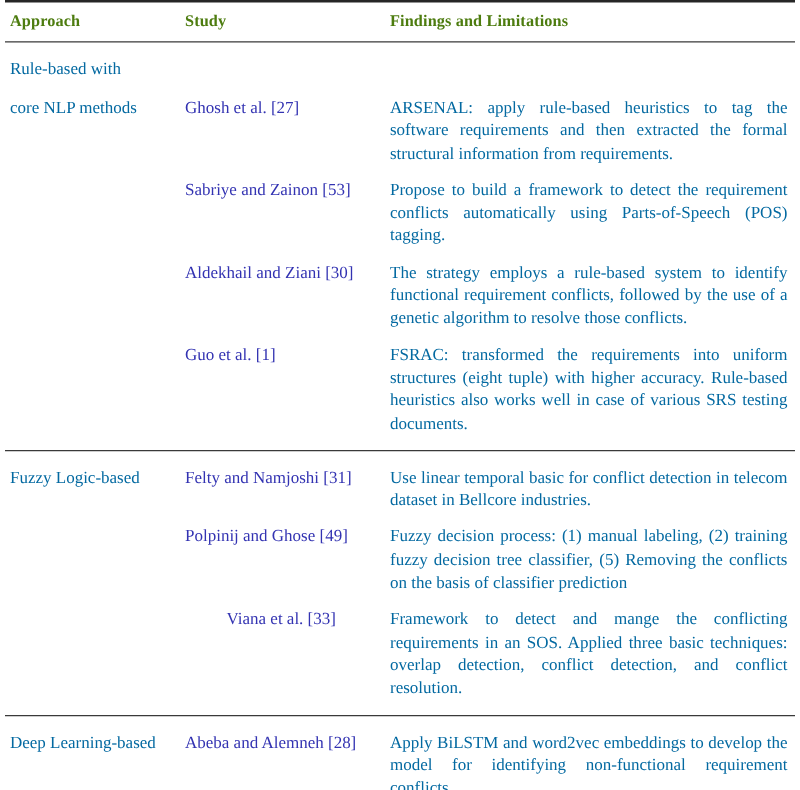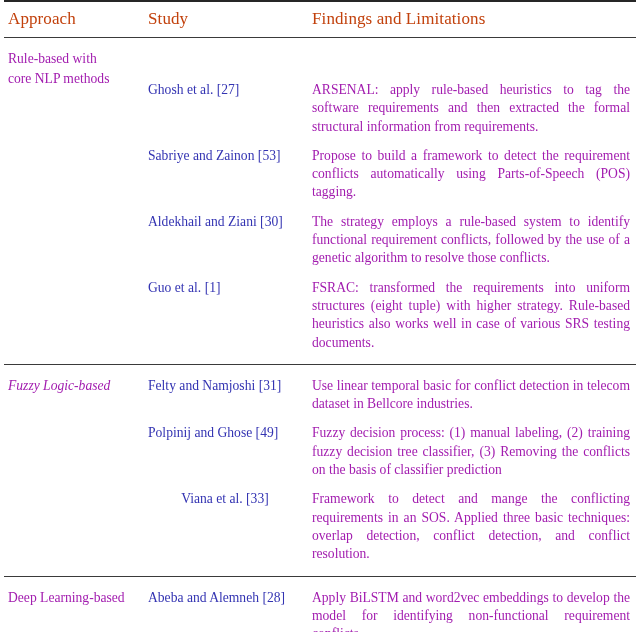--- a/index.html
+++ b/index.html
@@ -41,52 +41,52 @@
   }
   .rule-mid td {
     border-top: 1.3px solid #3a3a3a;
     padding: 0;
     height: 0;
     line-height: 0;
     font-size: 0;
   }
 
   thead th {
-    font-weight: normal;
-    font-size: 17px;
+    font-weight: bold;
+    font-size: 13px;
     text-align: left;
     padding: 7px 6px 8px 4px;
     letter-spacing: 0.1px;
     vertical-align: bottom;
-    color: #c2410c;
+    color: #4d7c0f;
   }
 
   tbody td {
     font-size: 13.6px;
     line-height: 18.3px;
     vertical-align: top;
     padding: 0 6px 0 4px;
-    color: #a21caf;
+    color: #0369a1;
   }
 
   td.approach {
     white-space: nowrap;
   }
   td.study {
     color: #3333b2;
     white-space: nowrap;
   }
   td.findings {
     text-align: justify;
     text-justify: inter-word;
     hyphens: manual;
   }
 
   .approach-two-line .l1 { display: block; }
-  .approach-two-line .l2 { display: block; margin-top: 2px; }
+  .approach-two-line .l2 { display: block; margin-top: 13px; }
 </style>
 </head>
 <body>
 
 <div class="page">
   <table class="tbl">
     <colgroup>
       <col class="c-approach">
       <col class="c-study">
       <col class="c-findings">
@@ -116,33 +116,33 @@
         <tr>
           <td class="study" style="padding-top: 11px; padding-bottom: 0px;">Sabriye and Zainon [53]</td>
           <td class="findings" style="padding-top: 11px; padding-bottom: 0px;">Propose to build a framework to detect the requirement conflicts automatically using Parts-of-Speech (POS) tagging.</td>
         </tr>
         <tr>
           <td class="study" style="padding-top: 11px; padding-bottom: 0px;">Aldekhail and Ziani [30]</td>
           <td class="findings" style="padding-top: 11px; padding-bottom: 0px;">The strategy employs a rule-based system to identify functional requirement conflicts, followed by the use of a genetic algorithm to resolve those conflicts.</td>
         </tr>
         <tr>
           <td class="study" style="padding-top: 11px; padding-bottom: 12px;">Guo et al. [1]</td>
-          <td class="findings" style="padding-top: 11px; padding-bottom: 12px;">FSRAC: transformed the requirements into uniform structures (eight tuple) with higher strategy. Rule-based heuristics also works well in case of various SRS testing documents.</td>
+          <td class="findings" style="padding-top: 11px; padding-bottom: 12px;">FSRAC: transformed the requirements into uniform structures (eight tuple) with higher accuracy. Rule-based heuristics also works well in case of various SRS testing documents.</td>
         </tr>
         <tr class="rule-mid">
           <td colspan="3"></td>
         </tr>
         <tr>
-          <td class="approach" rowspan="3" style="padding-top: 12px; font-style: italic;"><span class="l1">Fuzzy Logic-based</span></td>
+          <td class="approach" rowspan="3" style="padding-top: 12px;"><span class="l1">Fuzzy Logic-based</span></td>
           <td class="study" style="padding-top: 12px; padding-bottom: 0px;">Felty and Namjoshi [31]</td>
           <td class="findings" style="padding-top: 12px; padding-bottom: 0px;">Use linear temporal basic for conflict detection in telecom dataset in Bellcore industries.</td>
         </tr>
         <tr>
           <td class="study" style="padding-top: 11px; padding-bottom: 0px;">Polpinij and Ghose [49]</td>
-          <td class="findings" style="padding-top: 11px; padding-bottom: 0px;">Fuzzy decision process: (1) manual labeling, (2) training fuzzy decision tree classifier, (3) Removing the conflicts on the basis of classifier prediction</td>
+          <td class="findings" style="padding-top: 11px; padding-bottom: 0px;">Fuzzy decision process: (1) manual labeling, (2) training fuzzy decision tree classifier, (5) Removing the conflicts on the basis of classifier prediction</td>
         </tr>
         <tr>
           <td class="study" style="padding-top: 11px; padding-bottom: 12px; text-align: center;">Viana et al. [33]</td>
           <td class="findings" style="padding-top: 11px; padding-bottom: 12px;">Framework to detect and mange the conflicting requirements in an SOS. Applied three basic techniques: overlap detection, conflict detection, and conflict resolution.</td>
         </tr>
         <tr class="rule-mid">
           <td colspan="3"></td>
         </tr>
         <tr>
           <td class="approach" rowspan="1" style="padding-top: 12px;"><span class="l1">Deep Learning-based</span></td>

